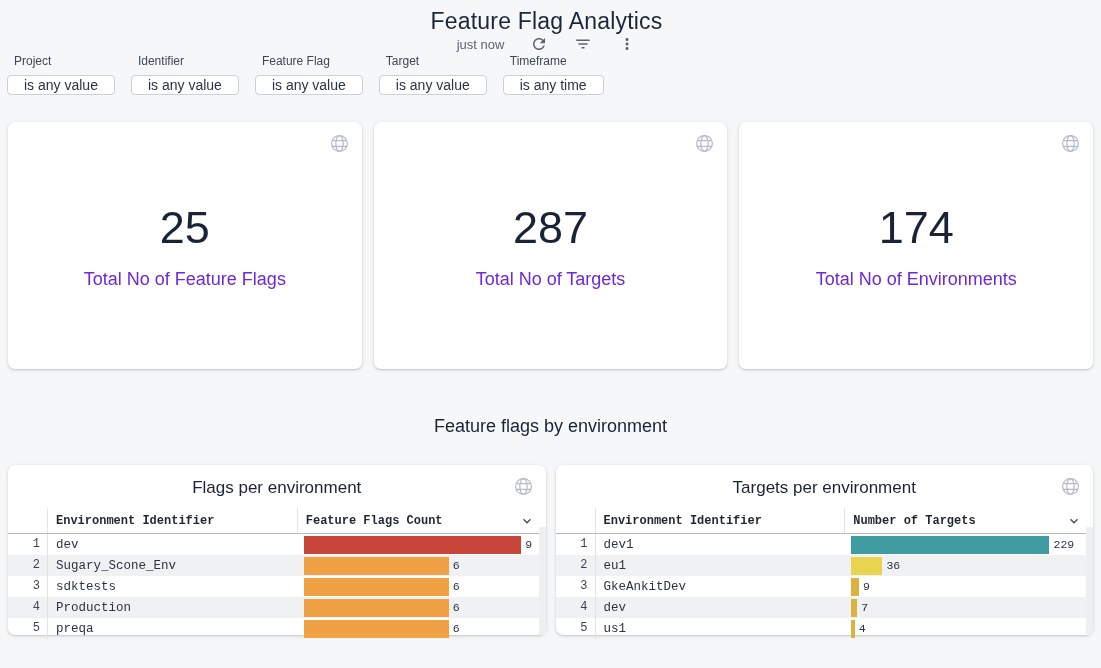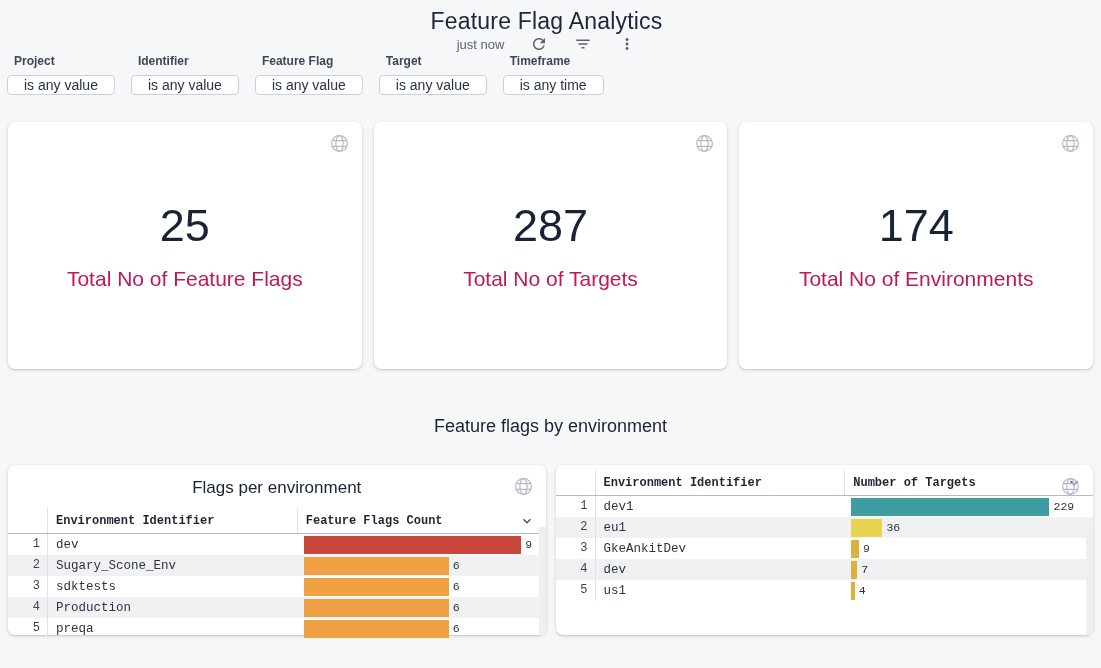--- a/index.html
+++ b/index.html
@@ -11,33 +11,33 @@
   }
   
   .header { display:flex; align-items:center; justify-content:space-between; padding:8px 18px 0 10px; height:42px;flex-direction:column; }
   .dash-title { font-size:23px; font-weight:400; color:#1c2639; letter-spacing:.2px; }
   .header-right { display:flex; align-items:center; gap:26px; color:#5c6370; }
   .updated { font-size:13px; color:#5c6370; }
   .icon-btn { width:18px; height:18px; display:inline-flex; cursor:pointer; color:#5c6370; }
   .icon-btn svg { width:18px; height:18px; }
   
   .filters { display:flex; gap:16px; padding:12px 0 0 7px; }
-  .filter-group .flabel { font-size:12px; color:#3f4757; margin:0 0 7px 7px;font-weight:bold; }
+  .filter-group .flabel { font-size:12px; color:#3f4757; margin:0 0 7px 7px; }
   .fbutton { background:#fff; border:1px solid #ccd0d8; border-radius:4px; height:20px; padding:0 16px;
              font-size:14px; color:#2a3345; display:flex; align-items:center; cursor:pointer; }
   
   .card { background:#fff; border-radius:7px; position:relative;
           box-shadow:0 1px 2px rgba(60,64,67,.20), 0 1px 4px rgba(60,64,67,.10); }
   .globe { position:absolute; top:11px; right:12px; width:21px; height:21px; color:#b5bac5; cursor:pointer; }
   .globe svg { width:21px; height:21px; }
   
   .kpi-row { display:flex; gap:12px; margin:27px 8px 0; }
   .kpi { flex:1; height:247px; display:flex; flex-direction:column; align-items:center; justify-content:center; }
   .kpi-value { font-size:45px; color:#1a2335; }
-  .kpi-label { font-size:21px; color:#be185d; margin-top:15px; }
+  .kpi-label { font-size:18px; color:#6d28d9; margin-top:15px; }
   
   .section-title { text-align:center; font-size:18px; color:#1a2335; margin-top:47px; }
   
   .tables-row { display:flex; gap:10px; margin:28px 8px 0; }
   .table-card { flex:1; height:170px; padding-top:5px; }
   .table-title { text-align:center; font-size:17px; color:#1a2335; padding:8px 0 10px; }
   .thead, .trow { display:grid; grid-template-columns:40px 1fr 1fr; align-items:center;font-family:Liberation Mono, monospace; }
   .thead { height:26px; border-bottom:1px solid #b6bac2; }
   .th { font-size:12px; font-weight:bold; color:#1f2632; padding-left:8px; height:100%; display:flex; align-items:center; cursor:pointer; }
   .th.count-col { border-left:1px solid #e1e3e8;justify-content:flex-end; }
@@ -208,20 +208,21 @@
   </div>
 
   <div class="card table-card">
     <span class="globe">
       <svg viewBox="0 0 24 24" fill="none" stroke="currentColor" stroke-width="1.4">
           <circle cx="12" cy="12" r="9"></circle>
           <ellipse cx="12" cy="12" rx="4.2" ry="9"></ellipse>
           <path d="M3.6 8.8h16.8M3.6 15.2h16.8"></path>
         </svg>
     </span>
+    <div class="table-title">Targets per environment</div>
     <div class="thead">
       <div class="num-head"></div>
       <div class="th">Environment Identifier</div>
       <div class="th count-col">
         <span>Number of Targets</span>
         <span class="chevron">
           <svg viewBox="0 0 24 24" fill="none" stroke="currentColor" stroke-width="2.2">
               <path d="M6 9l6 6 6-6"></path>
             </svg>
         </span>

